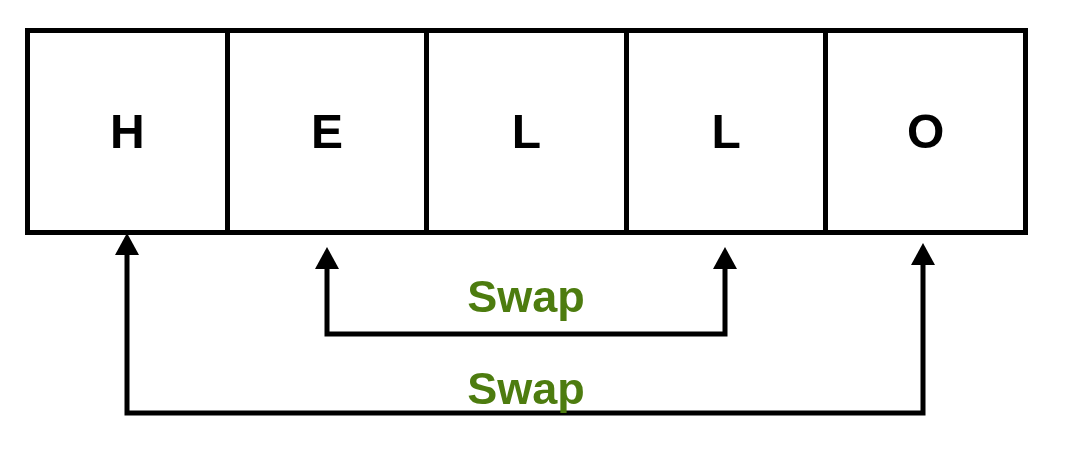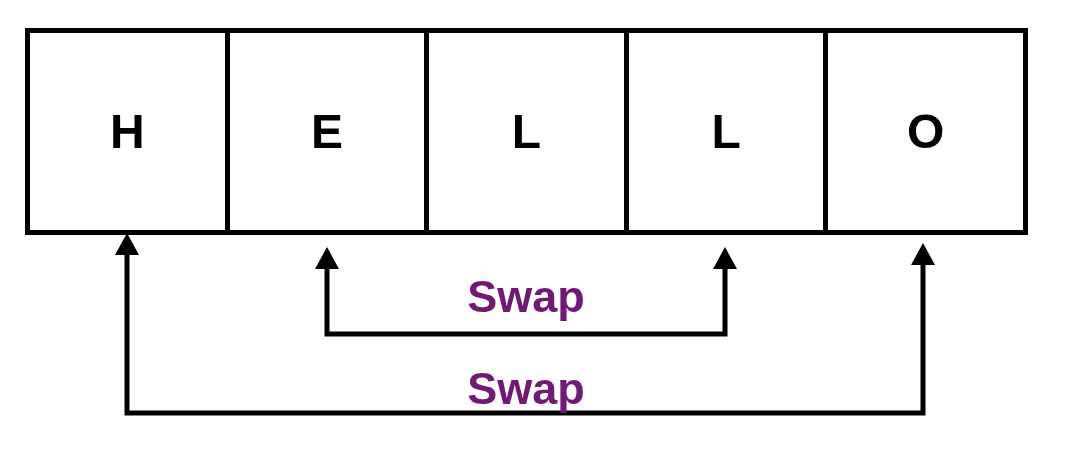--- a/index.html
+++ b/index.html
@@ -59,21 +59,21 @@
   .arrows polygon {
     fill: #000000;
     stroke: none;
   }
   .swap-label {
     position: absolute;
     transform: translateX(-50%);
     left: 526px;
     font-size: 45px;
     font-weight: 700;
-    color: #701a75;
+    color: #4d7c0f;
     line-height: 1;
     white-space: nowrap;
   }
   .swap-label.inner { top: 274px; }
   .swap-label.outer { top: 366px; }
 </style>
 </head>
 <body>
 
 <div class="canvas">

